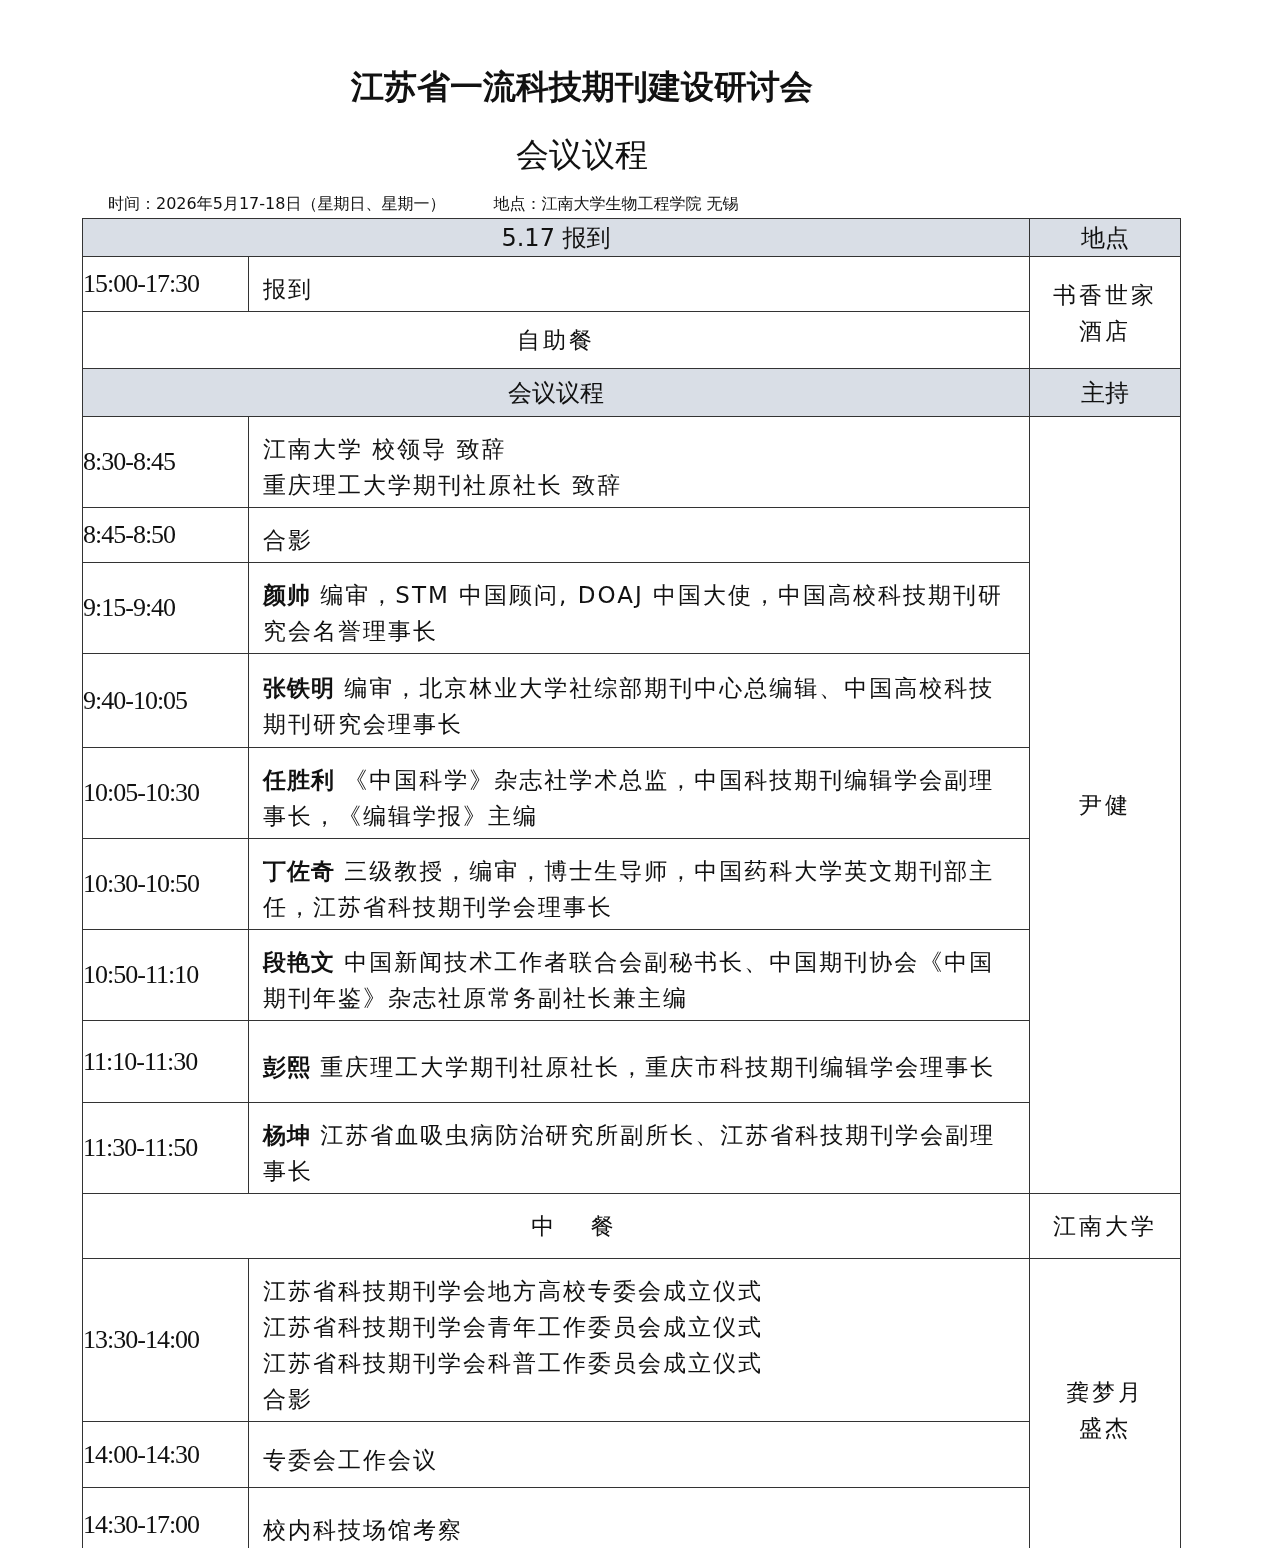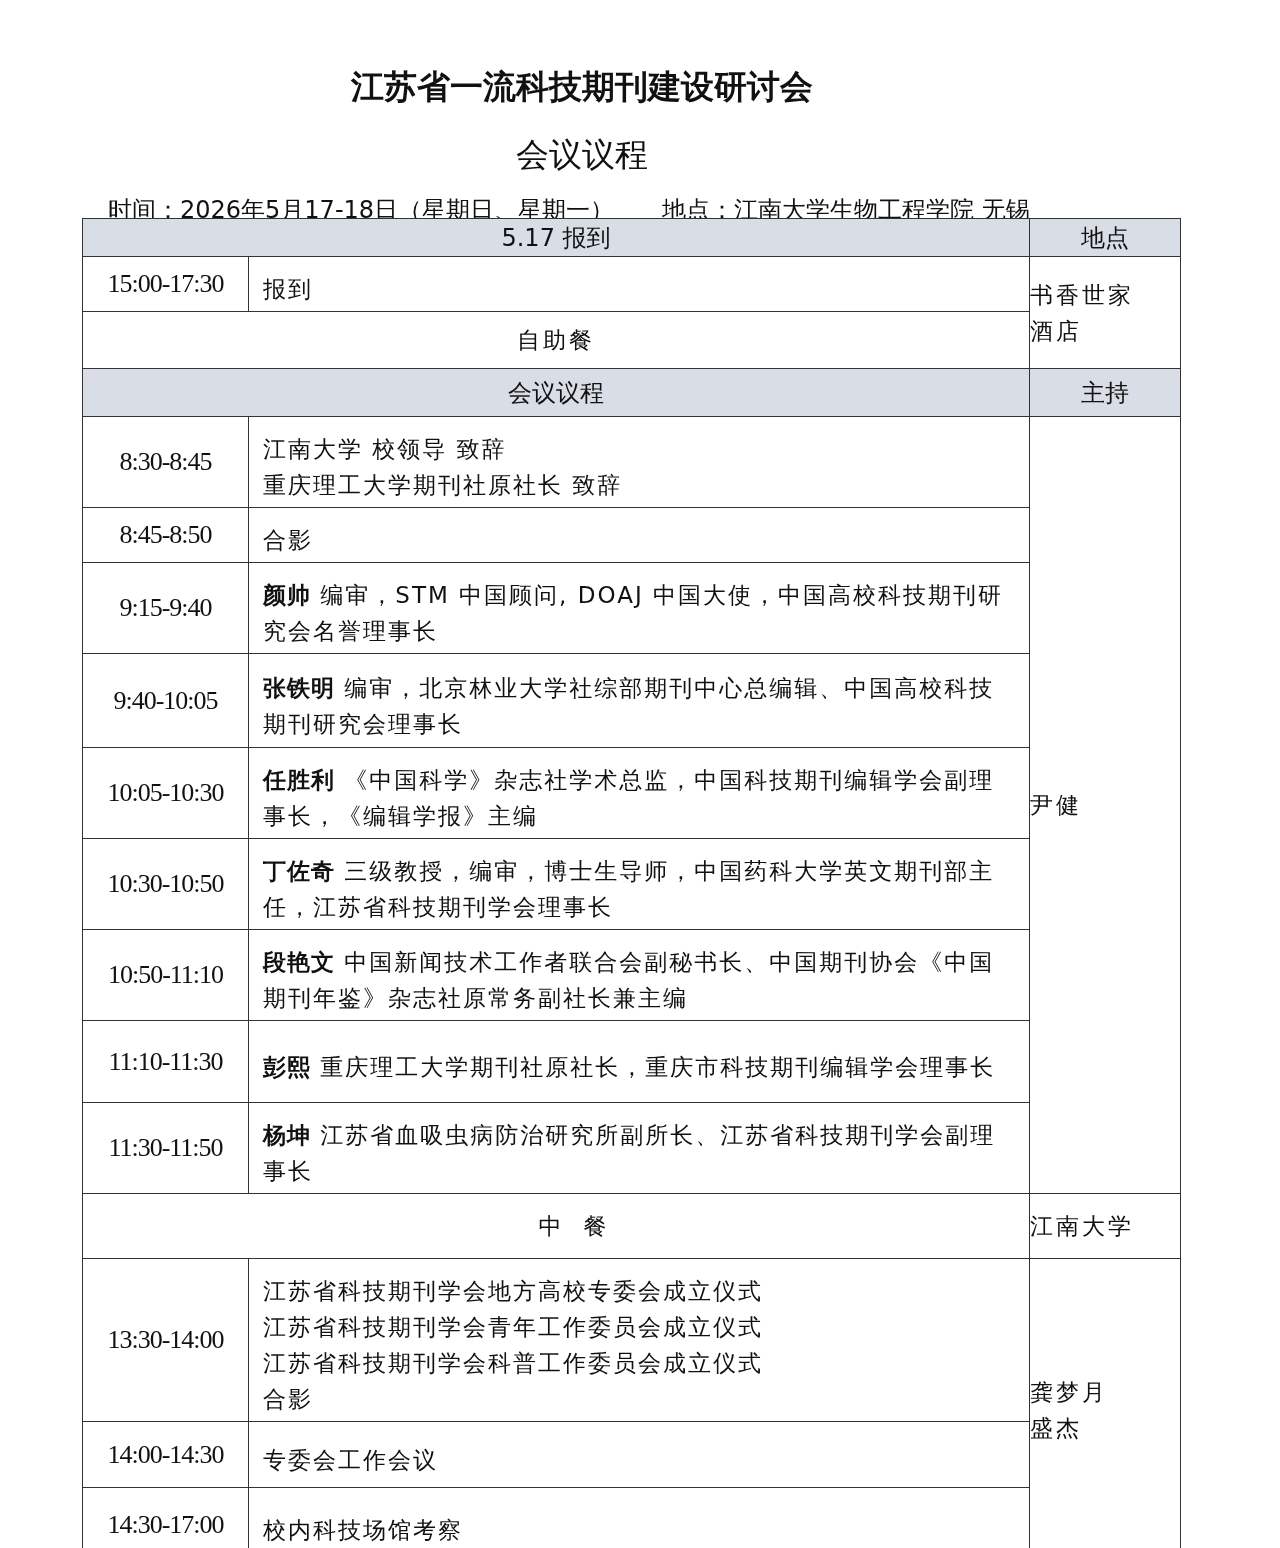--- a/index.html
+++ b/index.html
@@ -1,28 +1,28 @@
 <!DOCTYPE html>
 <html><head>
 <meta charset="utf-8">
 <style>
   html, body { margin: 0; padding: 0; background: #ffffff; }
   body { width: 1280px; height: 1548px; position: relative; font-family: "DejaVu Serif", "Liberation Serif", serif; color: #111; }
   .title { position: absolute; left: 0; width: 1164px; top: 65px; text-align: center; font-family: "DejaVu Sans", "Liberation Sans", sans-serif; font-weight: bold; font-size: 33px; letter-spacing: 0px; }
   .subtitle { position: absolute; left: 0; width: 1164px; top: 133px; text-align: center; font-family: "DejaVu Sans", "Liberation Sans", sans-serif; font-size: 33px; }
-  .meta { position: absolute; left: 108px; top: 194px; font-size: 24px; font-family: "DejaVu Sans", "Liberation Sans", sans-serif; white-space: pre; }
+  .meta { position: absolute; left: 108px; top: 194px; font-size: 16px; font-family: "DejaVu Sans", "Liberation Sans", sans-serif; white-space: pre; }
   .meta .gap { display: inline-block; width: 48px; }
   table { position: absolute; left: 82px; top: 218px; width: 1098px; border-collapse: collapse; table-layout: fixed; border-radius: 19px; }
   td { border: 1.5px solid #333; padding: 0; font-size: 24px; vertical-align: middle; }
   .hdr td { background: #d9dee6; font-family: "DejaVu Sans", "Liberation Sans", sans-serif; font-size: 24px; text-align: center; }
-  .time { text-align: center; font-family: "Liberation Serif", "DejaVu Serif", serif; font-size: 26px; letter-spacing: -1px; }
+  .time { text-align: left; font-family: "Liberation Serif", "DejaVu Serif", serif; font-size: 26px; letter-spacing: -1px; }
   .desc { padding: 14px 14px 4px 14px; line-height: 36px; font-family: "DejaVu Sans", "Liberation Sans", sans-serif; font-size: 23px; letter-spacing: 2px; }
   .desc b { font-weight: bold; letter-spacing: 1px; }
-  .center { text-align: center; font-family: Liberation Sans, sans-serif; font-size: 23px; letter-spacing: 3px; }
-  .side { font-family: "DejaVu Sans", "Liberation Sans", sans-serif; font-size: 23px; letter-spacing: 3px; line-height: 36px; }
+  .center { text-align: center; font-family: Liberation Mono, monospace; font-size: 23px; letter-spacing: 3px; }
+  .side { text-align: center; font-family: "DejaVu Sans", "Liberation Sans", sans-serif; font-size: 23px; letter-spacing: 3px; line-height: 36px; }
   .line { display: block; }
 </style>
 </head>
 <body>
 
 <div class="title">江苏省一流科技期刊建设研讨会</div>
 <div class="subtitle">会议议程</div>
 <div class="meta"><span>时间：2026年5月17-18日（星期日、星期一）</span><span class="gap"></span><span>地点：江南大学生物工程学院 无锡</span></div>
 
 <table>

